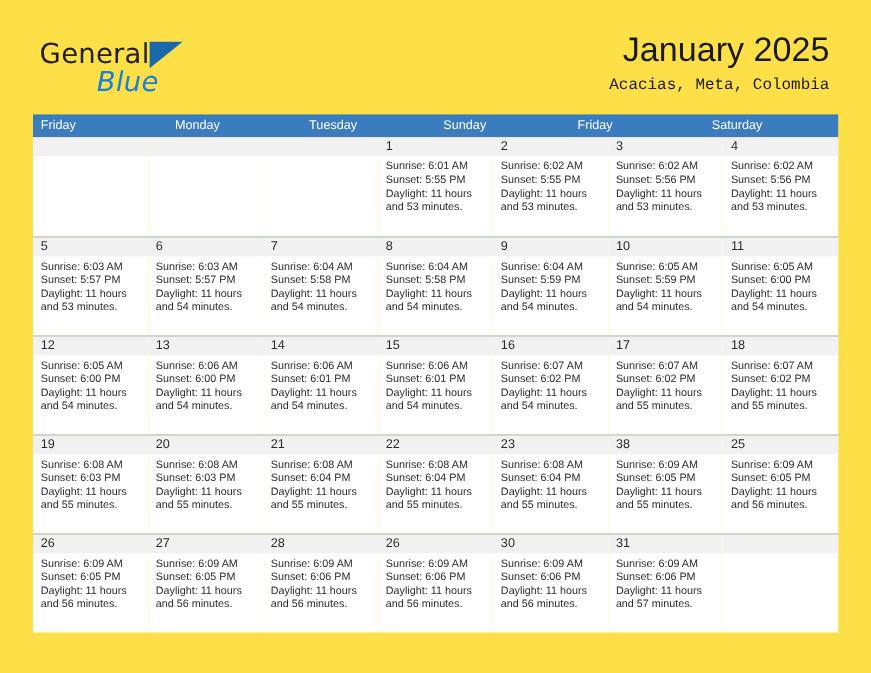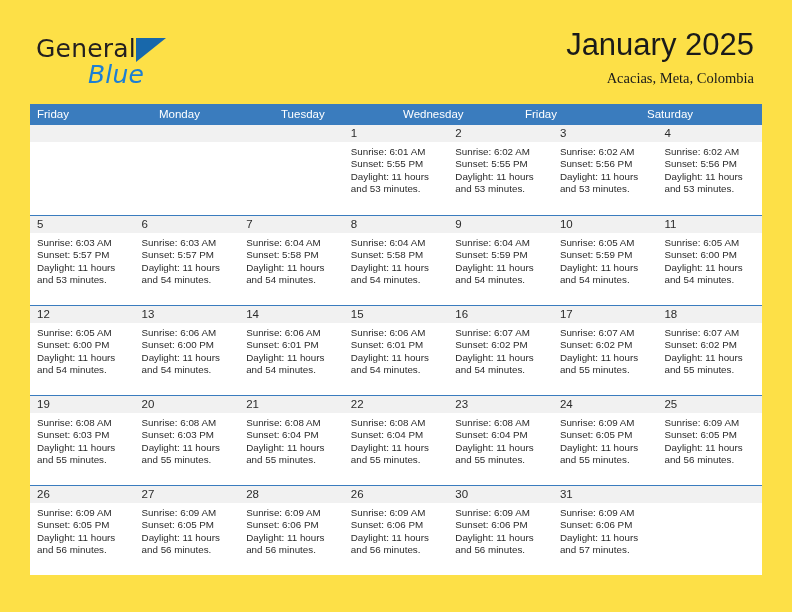--- a/index.html
+++ b/index.html
@@ -62,21 +62,21 @@
     line-height: 34px;
     white-space: nowrap;
     font-family: "Liberation Sans", sans-serif;
   }
   #cal-subtitle {
     margin-top: 7px;
     font-size: 14.5px;
     color: #1a1a1a;
     line-height: 18px;
     white-space: nowrap;
-    font-family: Liberation Serif, serif;
+    font-family: Liberation Mono, monospace;
   }
 
   
   #calendar {
     position: absolute;
     left: 30px; top: 104px;
     width: 732px;
   }
   #weekday-row {
     display: flex;
@@ -141,21 +141,21 @@
       <div id="cal-title">January 2025</div>
       <div id="cal-subtitle">Acacias, Meta, Colombia</div>
     </div>
   </div>
 
   <div id="calendar">
     <div id="weekday-row">
       <div class="weekday">Friday</div>
       <div class="weekday">Monday</div>
       <div class="weekday">Tuesday</div>
-      <div class="weekday">Wednesday</div>
+      <div class="weekday">Sunday</div>
       <div class="weekday">Friday</div>
       <div class="weekday">Saturday</div>
     </div>
     <div id="weeks-container">
         <div class="week-row">
           <div class="day-cell empty">
             <div class="day-band">
               <div class="day-num"></div>
             </div>
           </div>
@@ -423,21 +423,21 @@
             </div>
             <div class="day-body">
               <div class="day-line">Sunrise: 6:08 AM</div>
               <div class="day-line">Sunset: 6:04 PM</div>
               <div class="day-line">Daylight: 11 hours</div>
               <div class="day-line">and 55 minutes.</div>
             </div>
           </div>
           <div class="day-cell">
             <div class="day-band">
-              <div class="day-num">24</div>
+              <div class="day-num">38</div>
             </div>
             <div class="day-body">
               <div class="day-line">Sunrise: 6:09 AM</div>
               <div class="day-line">Sunset: 6:05 PM</div>
               <div class="day-line">Daylight: 11 hours</div>
               <div class="day-line">and 55 minutes.</div>
             </div>
           </div>
           <div class="day-cell">
             <div class="day-band">

